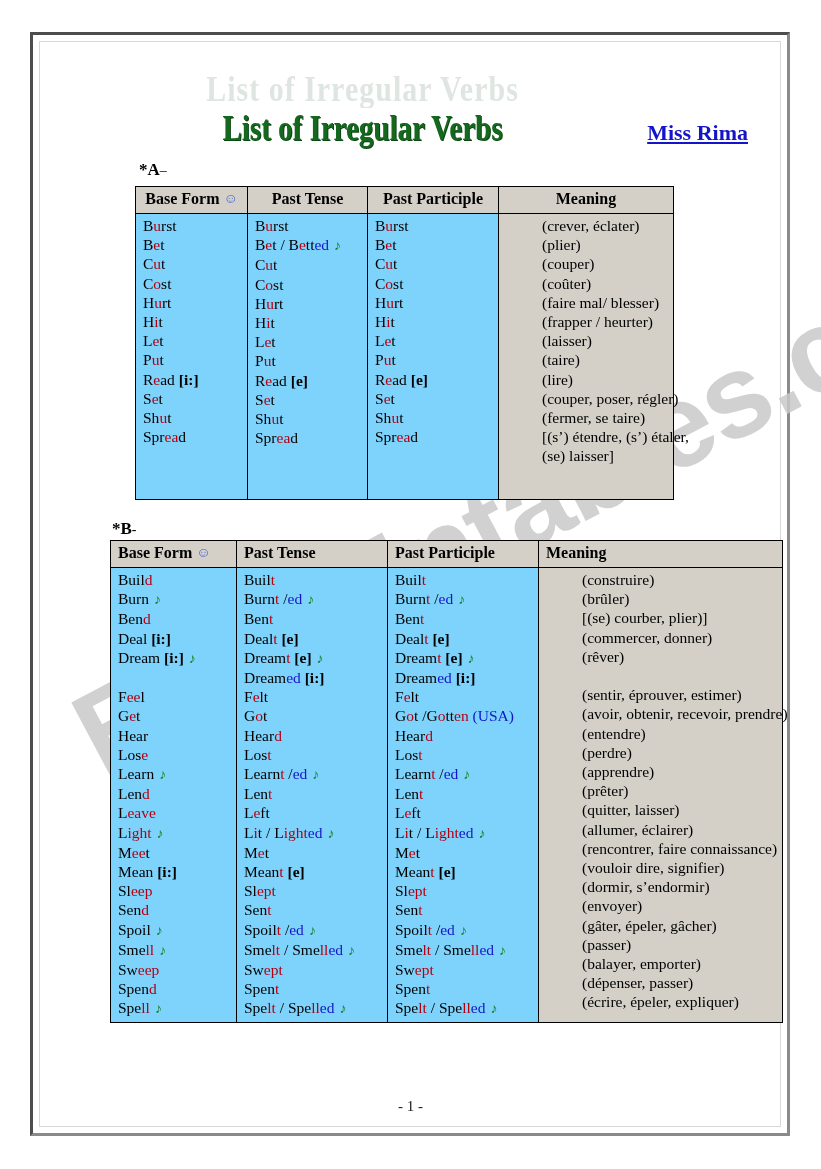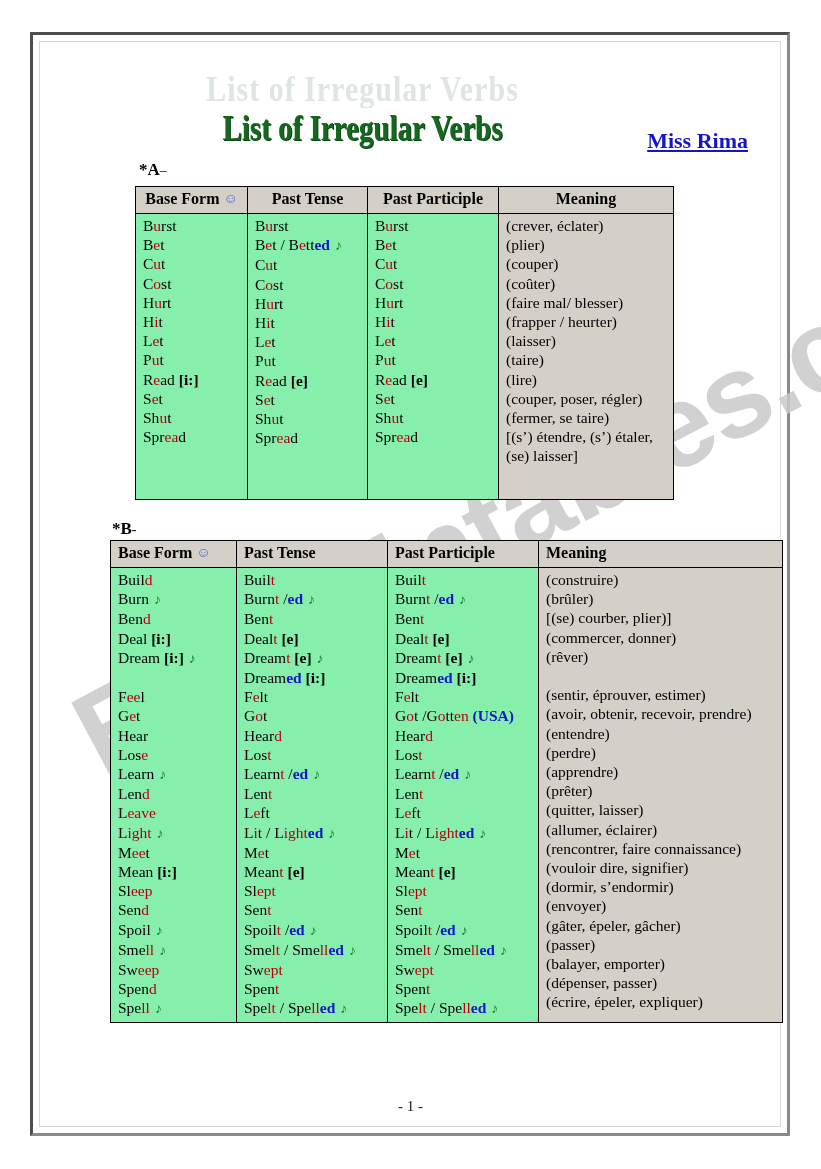--- a/index.html
+++ b/index.html
@@ -96,21 +96,21 @@
     left: -48px;
     font-size: 29px;
     color: #15691f;
     letter-spacing: 0px;
     transform: scale(1.0, 1.2);
     text-shadow: 1px 1px 0 #0c4714;
   }
   #teacher-name {
     position: absolute;
     right: 73px;
-    top: 128px;
+    top: 120px;
     font-size: 22px;
     font-weight: bold;
     color: #1414c8;
     text-decoration: underline;
     font-family: "Liberation Serif", serif;
   }
 
   
   .section-label {
     position: absolute;
@@ -124,21 +124,21 @@
   .section-label .dash {
     font-weight: normal;
     font-size: 14px;
   }
 
   
   table.verbs {
     position: absolute;
     border-collapse: collapse;
     table-layout: fixed;
-    background: #86efac;
+    background: #7dd3fc;
   }
   table.verbs th,
   table.verbs td {
     border: 1px solid #000000;
     vertical-align: top;
     padding: 2px 0 2px 7px;
     font-family: "Liberation Serif", serif;
   }
   table.verbs th {
     background: #d4d0c8;
@@ -170,38 +170,39 @@
   #table-b { left: 110px; top: 540px; width: 672px; }
   #table-b col.c1 { width: 126px; }
   #table-b col.c2 { width: 151px; }
   #table-b col.c3 { width: 151px; }
   #table-b col.c4 { width: 244px; }
   #table-b td { height: 450px; }
 
   
   .ln { display: block; white-space: nowrap; min-height: 19.2px; }
   .r  { color: #b3000f; }             
-  .b  { color: #1414c8; font-weight: bold; }  
+  .b  { color: #1414c8; font-weight: normal; }  
   .k  { color: #000000; }             
   .ph { color: #000000; font-weight: bold; }  
   .note {
     color: #1c7a1c;
     font-size: 14px;
     padding-left: 5px;
   }
   .smiley {
     color: #3b5bd6;
     font-size: 14px;
     padding-left: 4px;
     vertical-align: 1px;
   }
   .meaning-line {
     display: block;
     white-space: nowrap;
     min-height: 19.2px;
+    margin-left: 36px;
   }
 
   
   #page-footer {
     position: absolute;
     left: 0;
     top: 1098px;
     width: 821px;
     text-align: center;
     font-size: 15px;

